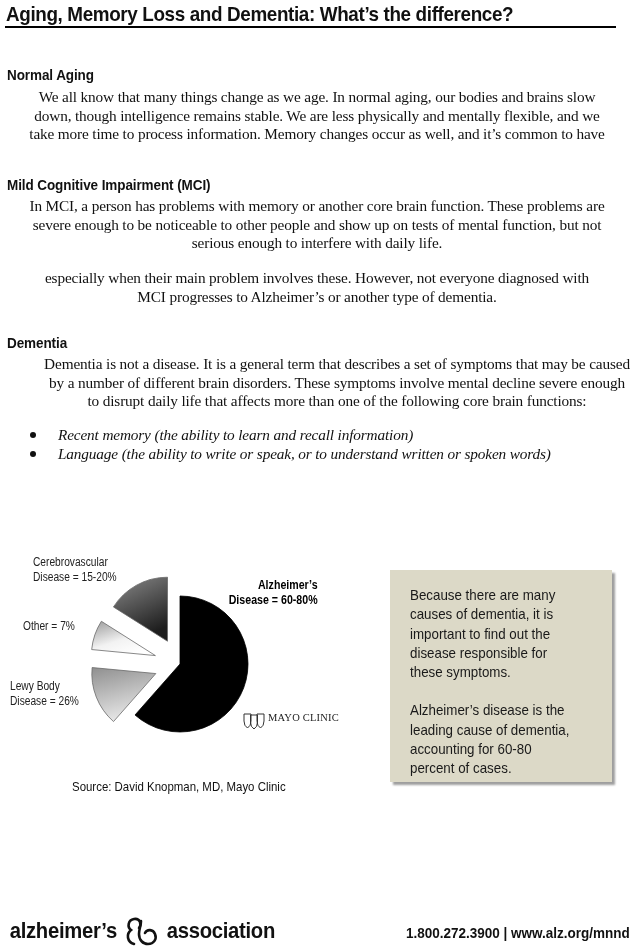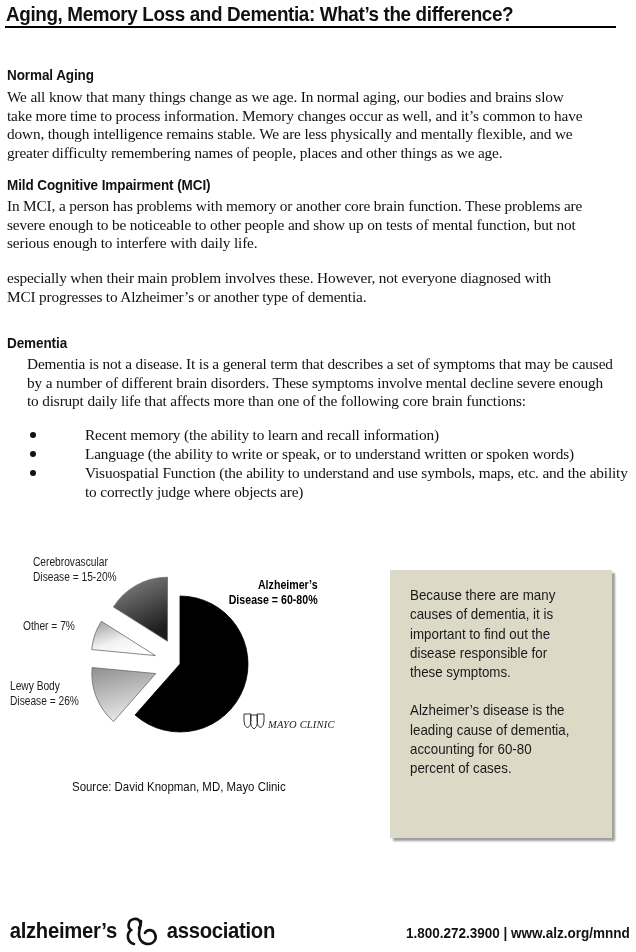--- a/index.html
+++ b/index.html
@@ -3,51 +3,50 @@
 <meta charset="utf-8">
 <style>
   html, body { margin: 0; padding: 0; background: #ffffff; }
   body { width: 636px; height: 952px; position: relative; overflow: hidden; color: #111; }
   .sans { font-family: "Liberation Sans", "DejaVu Sans", sans-serif; }
   .serif { font-family: "Liberation Serif", "DejaVu Serif", serif; }
   #title { position: absolute; left: 6px; top: 2px; font-size: 20.5px; font-weight: bold; letter-spacing: -0.4px; transform: scaleX(0.92); transform-origin: left top; white-space: nowrap; }
   #title-rule { position: absolute; left: 5px; top: 26px; width: 611px; height: 2px; background: #000; }
   .h { position: absolute; left: 7px; font-size: 15px; font-weight: bold; transform: scaleX(0.9); transform-origin: left top; white-space: nowrap; letter-spacing: -0.1px; }
   .p { position: absolute; left: 7px; width: 620px; font-size: 15.3px; line-height: 18.6px; letter-spacing: -0.15px; }
-  .p span.line { display: block; white-space: nowrap; }
+  .p span.line { display: block; white-space: nowrap; text-align: center; }
   ul.bul { position: absolute; left: 0; top: 425px; margin: 0; padding: 0; list-style: none; width: 636px; font-size: 15.3px; line-height: 19px; letter-spacing: -0.15px; }
-  ul.bul li { position: relative; padding-left: 85px; }
+  ul.bul li { position: relative; padding-left: 58px; font-style: italic; }
   ul.bul li .dot { position: absolute; left: 30px; top: 7px; width: 6px; height: 6px; border-radius: 50%; background: #111; }
   ul.bul li span.line { display: block; white-space: nowrap; }
   #pie-svg { position: absolute; left: 0; top: 540px; width: 380px; height: 230px; }
   .plabel { position: absolute; font-size: 12px; line-height: 14.5px; transform: scaleX(0.85); transform-origin: left top; white-space: nowrap; color: #222; }
   .plabel.right { text-align: right; transform-origin: right top; }
-  #mayo { position: absolute; left: 243px; top: 712px; display: flex; align-items: flex-end; font-style: italic; }
+  #mayo { position: absolute; left: 243px; top: 712px; display: flex; align-items: flex-start; }
   #mayo-text { font-size: 10.5px; letter-spacing: 0.2px; color: #222; margin-left: 3px; }
   #source { position: absolute; left: 72px; top: 779px; font-size: 13px; transform: scaleX(0.88); transform-origin: left top; white-space: nowrap; }
-  #callout { position: absolute; left: 390px; top: 570px; width: 222px; height: 268px; background: #dcd9c7; box-shadow: 3px 3px 2px #9e9e9e; }
+  #callout { position: absolute; left: 390px; top: 570px; width: 222px; height: 212px; background: #dcd9c7; box-shadow: 3px 3px 2px #9e9e9e; }
   #callout .ct { position: absolute; left: 20px; top: 16px; font-size: 14.5px; line-height: 19.3px; transform: scaleX(0.92); transform-origin: left top; white-space: nowrap; color: #1a1a1a; }
   #callout .ct span.line { display: block; }
   #callout .gap { height: 19px; }
   #footer-logo { position: absolute; left: 5px; top: 916px; display: flex; align-items: center; font-size: 22px; font-weight: bold; letter-spacing: -0.3px; white-space: nowrap; }
   #footer-logo .w { transform: scaleX(0.92); display: inline-block; }
   #footer-contact { position: absolute; right: 6px; top: 924px; font-size: 15px; font-weight: bold; transform: scaleX(0.9); transform-origin: right top; white-space: nowrap; }
 </style>
 </head>
 <body>
 
 <div id="title" class="sans">Aging, Memory Loss and Dementia: What’s the difference?</div>
 <div id="title-rule"></div>
 
 <div class="h sans" style="top:66px;">Normal Aging</div>
 <div class="p serif" style="top:88px;">
   <span class="line">We all know that many things change as we age. In normal aging, our bodies and brains slow</span>
+  <span class="line">down, though intelligence remains stable. We are less physically and mentally flexible, and we</span>
   <span class="line">take more time to process information. Memory changes occur as well, and it’s common to have</span>
-  <span class="line">down, though intelligence remains stable. We are less physically and mentally flexible, and we</span>
-  <span class="line">greater difficulty remembering names of people, places and other things as we age.</span>
 </div>
 
 <div class="h sans" style="top:176px;">Mild Cognitive Impairment (MCI)</div>
 <div class="p serif" style="top:197px;">
   <span class="line">In MCI, a person has problems with memory or another core brain function. These problems are</span>
   <span class="line">severe enough to be noticeable to other people and show up on tests of mental function, but not</span>
   <span class="line">serious enough to interfere with daily life.</span>
 </div>
 <div class="p serif" style="top:269px;">
   <span class="line">especially when their main problem involves these. However, not everyone diagnosed with</span>
@@ -62,25 +61,20 @@
 </div>
 
 <ul class="bul serif">
   <li>
       <span class="dot"></span>
       <span class="line">Recent memory (the ability to learn and recall information)</span>
     </li>
   <li>
       <span class="dot"></span>
       <span class="line">Language (the ability to write or speak, or to understand written or spoken words)</span>
-    </li>
-  <li>
-      <span class="dot"></span>
-      <span class="line">Visuospatial Function (the ability to understand and use symbols, maps, etc. and the ability</span>
-      <span class="line">to correctly judge where objects are)</span>
     </li>
 </ul>
 
 <svg id="pie-svg" viewBox="0 540 380 230" xmlns="http://www.w3.org/2000/svg">
   <defs>
     <linearGradient id="g-dark" x1="0" y1="0" x2="0.4" y2="1">
       <stop offset="0" stop-color="#8a8a8a"></stop>
       <stop offset="1" stop-color="#1e1e1e"></stop>
     </linearGradient>
     <linearGradient id="g-white" x1="0" y1="0" x2="0.6" y2="1">

